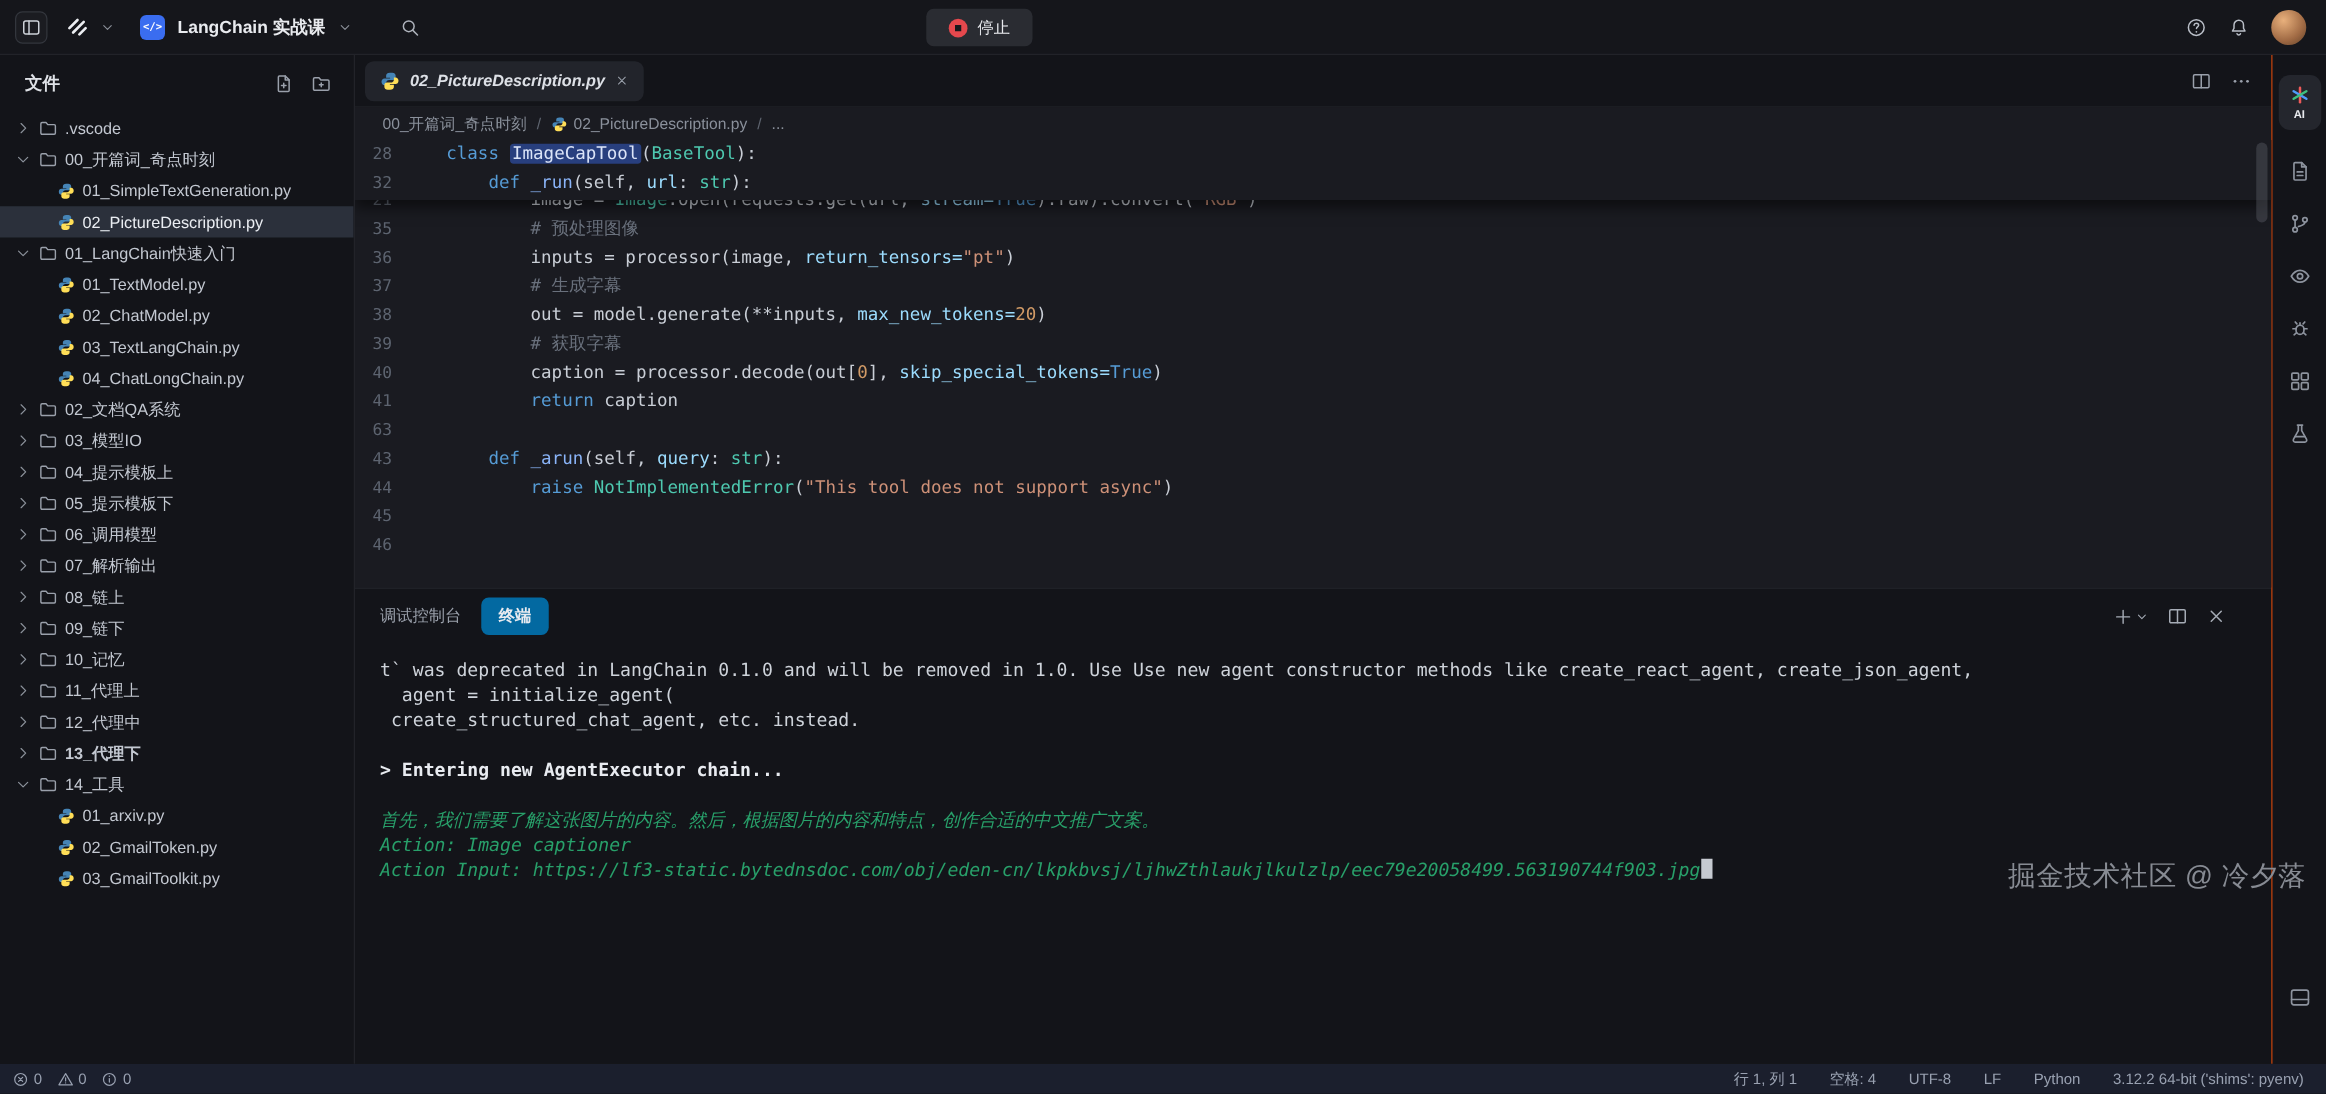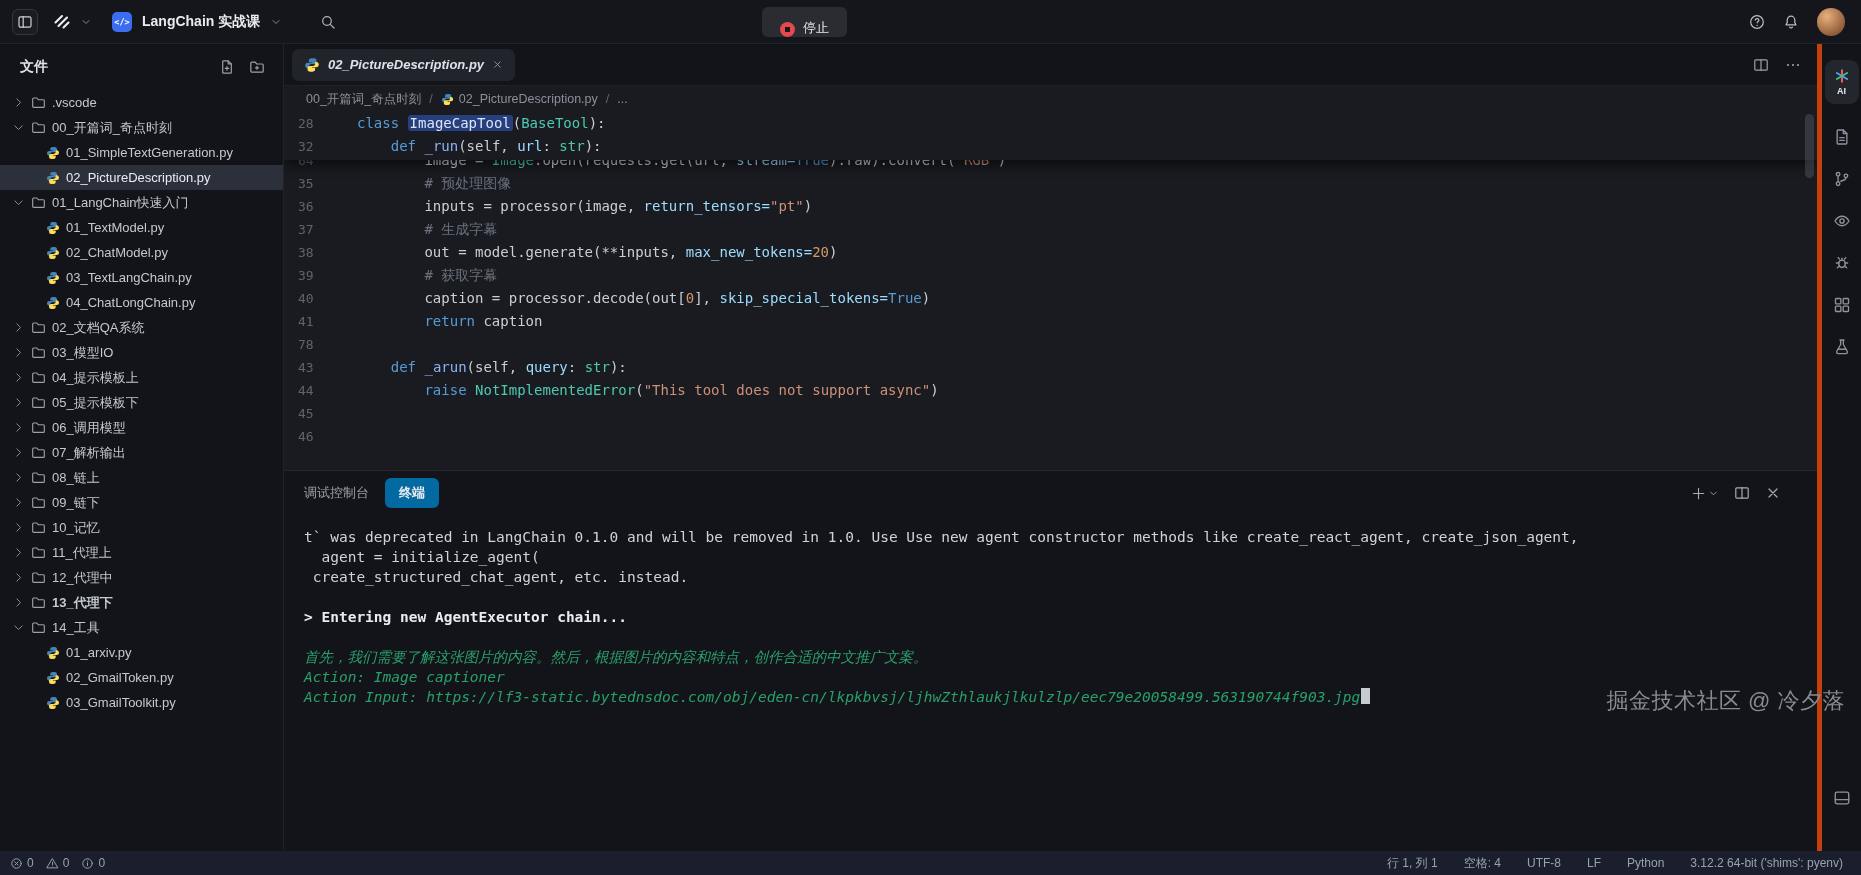--- a/index.html
+++ b/index.html
@@ -11,21 +11,21 @@
   
   .titlebar{height:44px;background:#15161b;border-bottom:1px solid #222329;display:flex;align-items:center;position:relative;z-index:3}
   .tb-left{display:flex;align-items:center;gap:10px;padding-left:12px}
   .app-btn{width:26px;height:26px;border:1px solid #33363d;border-radius:6px;color:#cdd1d8;display:inline-flex;align-items:center;justify-content:center;background:#1b1c21;cursor:pointer}
   .trae{color:#eceef2;margin-left:6px;cursor:pointer}
   .chev{color:#8b9099;cursor:pointer}
   .chev svg{width:12px;height:12px}
   .proj-badge{width:20px;height:20px;border-radius:5px;background:#3a6df0;color:#fff;font-size:8.5px;font-weight:700;display:inline-flex;align-items:center;justify-content:center;margin-left:10px;font-family:"DejaVu Sans Mono",monospace}
   .proj-name{color:#e9ebef;font-weight:700;font-size:14px;cursor:pointer}
   .tb-search{color:#aeb3bc;margin-left:28px;cursor:pointer}
-  .stop-btn{position:absolute;left:762px;top:7px;height:30px;padding:0 18px;background:#2a2c32;border:none;border-radius:6px;color:#e8eaee;font-size:13px;display:flex;align-items:flex-end;gap:8px;cursor:pointer;font-family:inherit}
+  .stop-btn{position:absolute;left:741px;top:7px;height:30px;padding:0 18px;background:#2a2c32;border:none;border-radius:6px;color:#e8eaee;font-size:13px;display:flex;align-items:center;gap:8px;cursor:pointer;font-family:inherit}
   .stop-dot{width:15px;height:15px;border-radius:50%;background:#e5484d;display:inline-flex;align-items:center;justify-content:center}
   .stop-dot span{width:5px;height:5px;background:#17181c;display:block}
   .tb-right{margin-left:auto;display:flex;align-items:center;gap:18px;padding-right:16px;color:#b9bec7}
   .avatar{width:28px;height:28px;border-radius:50%;background:radial-gradient(circle at 35% 30%,#e8b07c,#a06a44 60%,#5f4028);cursor:pointer}
 
   
   .main{display:flex;height:807px}
 
   
   .sidebar{width:284px;background:#131419;border-right:1px solid #222329;flex:none;display:flex;flex-direction:column;overflow:hidden}
@@ -78,21 +78,21 @@
   .plus-group{display:flex;align-items:center;gap:2px;cursor:pointer}
   .plus-group svg{width:15px;height:15px}
   .plus-group .sm svg{width:11px;height:11px}
   .terminal{flex:1;padding:12px 20px 0 20px;font-family:"DejaVu Sans Mono",monospace;font-size:14.5px;line-height:20px;color:#ced3da;overflow:hidden}
   .t-line{white-space:pre;min-height:20px}
   .t-green{color:#28a06a;font-style:italic}
   .t-bold{font-weight:700;color:#e8ebf0}
   .cursor-block{display:inline-block;width:9px;height:16px;background:#c6cad1;vertical-align:-2px;margin-left:1px}
 
   
-  .rail{width:44px;flex:none;background:#131419;border-left:5px solid #c2410c;display:flex;flex-direction:column;align-items:center}
+  .rail{width:44px;flex:none;background:#131419;border-left:1px solid #c2410c;display:flex;flex-direction:column;align-items:center}
   .ai-btn{width:34px;height:44px;background:#24262d;border-radius:9px;margin-top:16px;display:flex;flex-direction:column;align-items:center;justify-content:center;gap:2px;cursor:pointer}
   .ai-btn .icon svg{width:16px;height:16px}
   .ai-label{font-size:9px;color:#e8eaee;font-weight:700}
   .rail-icon{margin-top:24px;color:#8d939e;cursor:pointer}
   .rail-icon svg{width:18px;height:18px}
   .rail-spacer{flex:1}
   .rail-bottom{margin-bottom:44px}
 
   
   .statusbar{height:24px;background:#1b1f2d;display:flex;align-items:center;font-size:12px;color:#99a1b1;padding:0 10px}
@@ -533,21 +533,21 @@
             <span class="gutter">28</span>
             <span class="code-text"><span class="tk-kw">class</span><span class="tk-pl"> </span><span class="tk-hl">ImageCapTool</span><span class="tk-pl">(</span><span class="tk-cls">BaseTool</span><span class="tk-pl">):</span></span>
           </div>
           <div class="code-line">
             <span class="gutter">32</span>
             <span class="code-text"><span class="tk-pl">    </span><span class="tk-kw">def</span><span class="tk-pl"> </span><span class="tk-fn">_run</span><span class="tk-pl">(self, </span><span class="tk-prm">url</span><span class="tk-pl">: </span><span class="tk-cls">str</span><span class="tk-pl">):</span></span>
           </div>
         </div>
       <div class="code-lines">
           <div class="code-line clip">
-            <span class="gutter">64</span>
+            <span class="gutter">21</span>
             <span class="code-text"><span class="tk-pl">        image = </span><span class="tk-cls">Image</span><span class="tk-pl">.open(requests.get(url, </span><span class="tk-prm">stream=</span><span class="tk-kw">True</span><span class="tk-pl">).raw).convert(</span><span class="tk-str">'RGB'</span><span class="tk-pl">)</span></span>
           </div>
           <div class="code-line">
             <span class="gutter">35</span>
             <span class="code-text"><span class="tk-cm">        # 预处理图像</span></span>
           </div>
           <div class="code-line">
             <span class="gutter">36</span>
             <span class="code-text"><span class="tk-pl">        inputs = processor(image, </span><span class="tk-prm">return_tensors=</span><span class="tk-str">"pt"</span><span class="tk-pl">)</span></span>
           </div>
@@ -565,21 +565,21 @@
           </div>
           <div class="code-line">
             <span class="gutter">40</span>
             <span class="code-text"><span class="tk-pl">        caption = processor.decode(out[</span><span class="tk-num">0</span><span class="tk-pl">], </span><span class="tk-prm">skip_special_tokens=</span><span class="tk-kw">True</span><span class="tk-pl">)</span></span>
           </div>
           <div class="code-line">
             <span class="gutter">41</span>
             <span class="code-text"><span class="tk-pl">        </span><span class="tk-kw">return</span><span class="tk-pl"> caption</span></span>
           </div>
           <div class="code-line">
-            <span class="gutter">78</span>
+            <span class="gutter">63</span>
             <span class="code-text"></span>
           </div>
           <div class="code-line">
             <span class="gutter">43</span>
             <span class="code-text"><span class="tk-pl">    </span><span class="tk-kw">def</span><span class="tk-pl"> </span><span class="tk-fn">_arun</span><span class="tk-pl">(self, </span><span class="tk-prm">query</span><span class="tk-pl">: </span><span class="tk-cls">str</span><span class="tk-pl">):</span></span>
           </div>
           <div class="code-line">
             <span class="gutter">44</span>
             <span class="code-text"><span class="tk-pl">        </span><span class="tk-kw">raise</span><span class="tk-pl"> </span><span class="tk-cls">NotImplementedError</span><span class="tk-pl">(</span><span class="tk-str">"This tool does not support async"</span><span class="tk-pl">)</span></span>
           </div>

